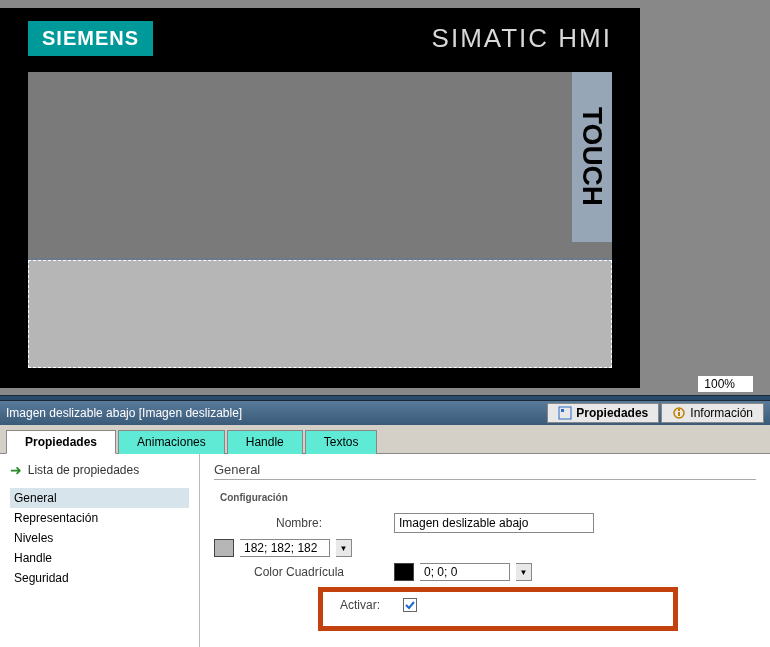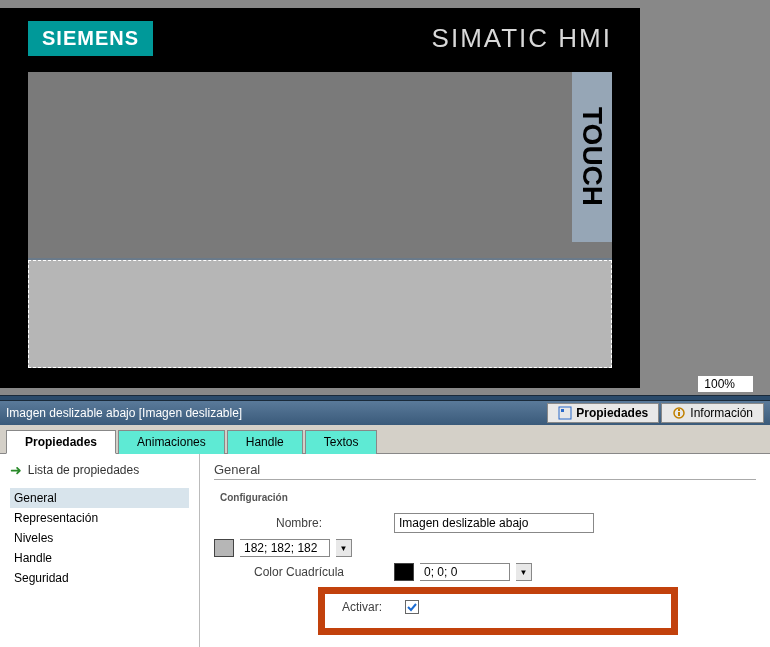--- a/index.html
+++ b/index.html
@@ -47,21 +47,21 @@
 .main { flex: 1; padding: 8px 14px; background:#fff; font-size:12px;}
 .section-title { color: #444; font-size: 13px; border-bottom: 1px solid #aaa; padding-bottom: 2px; margin-bottom: 12px; }
 .group-title { color: #555; font-weight: bold; font-size: 10px; margin-bottom: 10px; padding-left: 6px;}
 .form-row { display: flex; align-items: center; margin-bottom: 6px; }
 .form-label { width: 180px; text-align: center; padding-right: 10px; color: #404040; font-size:12px;}
 .text-input { border: 1px solid #888; padding: 2px 4px; width: 200px; font-size: 12px; background:#fff;}
 .color-field { display: flex; align-items: center; gap: 6px; }
 .color-swatch { width: 20px; height: 18px; border: 1px solid #444; }
 .color-value { border: 1px solid #888; border-left:none; padding: 1px 4px; width: 90px; font-size: 12px; height:18px; background:#fff;}
 .dd-btn { width: 16px; height: 18px; border: 1px solid #888; border-left:none; background: #e8e8e8; display:flex; align-items:center; justify-content:center; font-size:8px; cursor:pointer;}
-.highlight-box { border: 7px solid #c2410c; padding: 6px 4px 14px 4px; margin-top: 2px; width: 360px; margin-left: 104px;}
+.highlight-box { border: 5px solid #c2410c; padding: 6px 4px 14px 4px; margin-top: 2px; width: 360px; margin-left: 104px;}
 .checkbox { width: 14px; height: 14px; border: 1px solid #666; background:#fff; display:inline-flex; align-items:center; justify-content:center; cursor:pointer;}
 .checkbox svg { width:10px; height:10px; }
 </style>
 </head>
 <body>
 
 <div class="preview-wrap">
   <div class="device">
     <div class="device-header">
       <div class="siemens-logo">SIEMENS</div>

